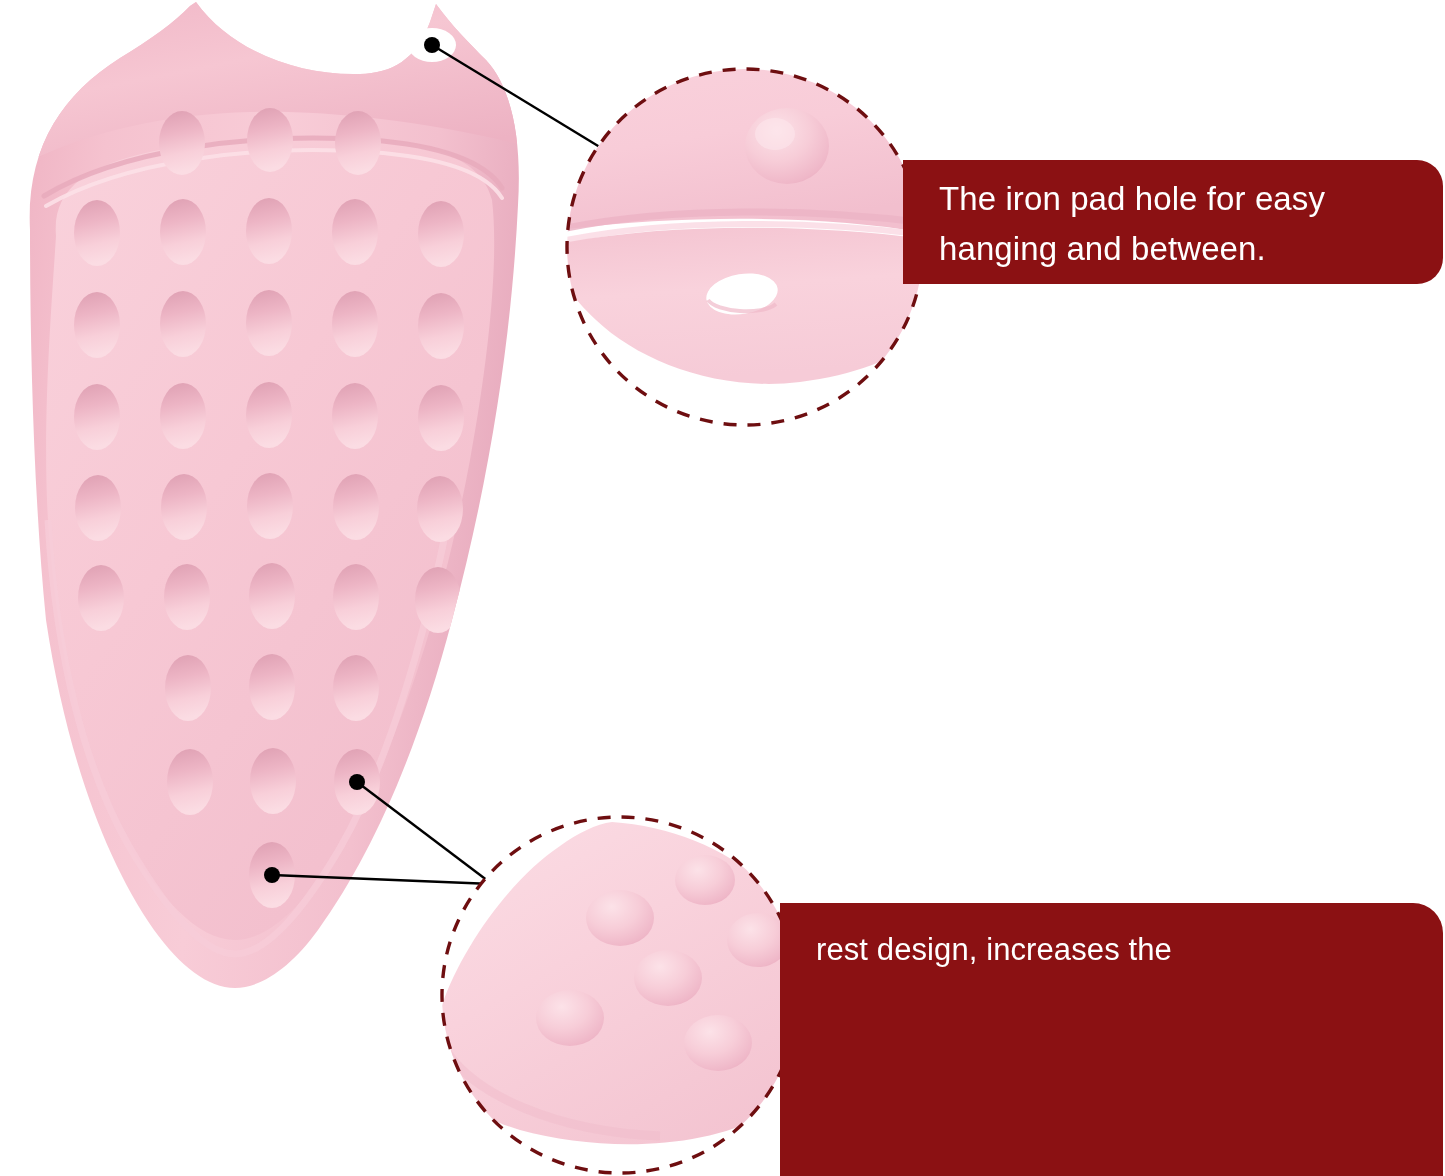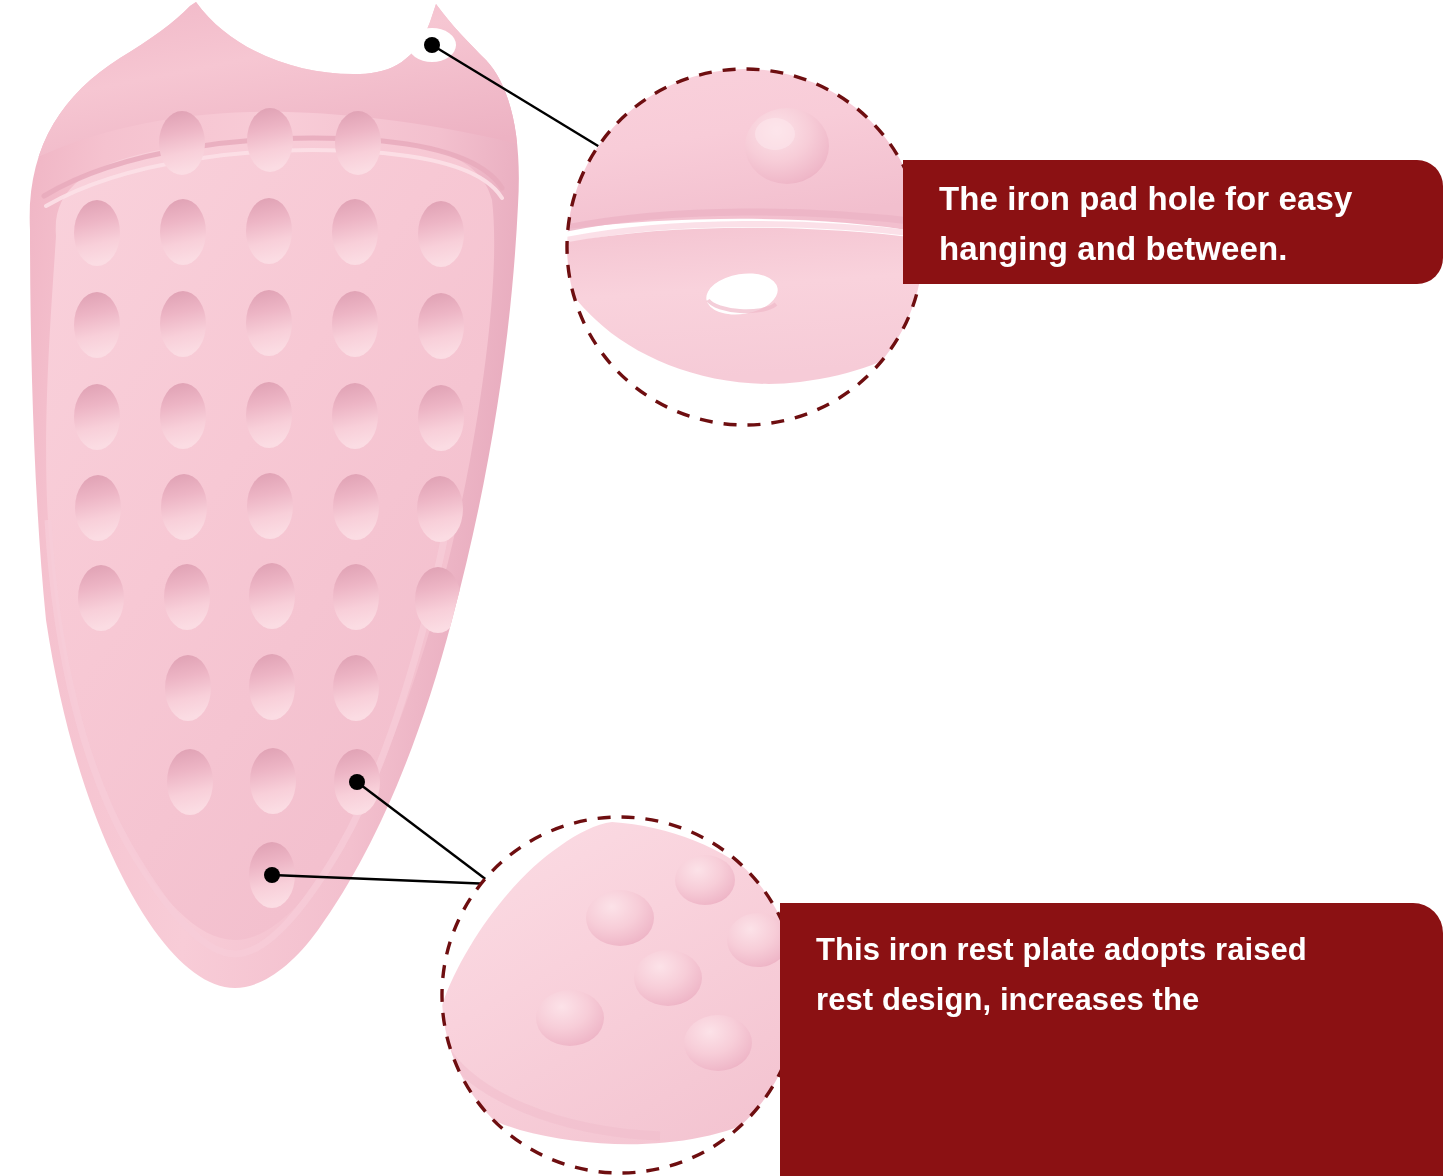--- a/index.html
+++ b/index.html
@@ -9,21 +9,21 @@
 
   .banner{
     position:absolute;
     background:#8B1113;
     color:#ffffff;
     box-sizing:border-box;
     z-index:6;
   }
   .banner .line{
     white-space:nowrap;
-    font-weight:700;
+    font-weight:400;
     letter-spacing:.1px;
   }
 
   #banner-top{
     left:903px; top:160px; width:540px; height:124px;
     border-radius:0 26px 26px 0;
     padding:14px 0 0 36px;
   }
   #banner-top .line{font-size:33px;line-height:50px;}
 
@@ -268,17 +268,16 @@
       <circle cx="620" cy="995" r="178" fill="none" stroke="#6E0E10" stroke-width="3.4" stroke-dasharray="13 11" stroke-linecap="butt"></circle>
     </g>
   </svg>
 
   <div class="banner" id="banner-top">
     <div class="line">The iron pad hole for easy</div>
     <div class="line">hanging and between.</div>
   </div>
 
   <div class="banner" id="banner-bottom">
-    <div class="line">This iron rest plate adopts raised</div>
     <div class="line">rest design, increases the</div>
   </div>
 
 </div>
 
 </body></html>

